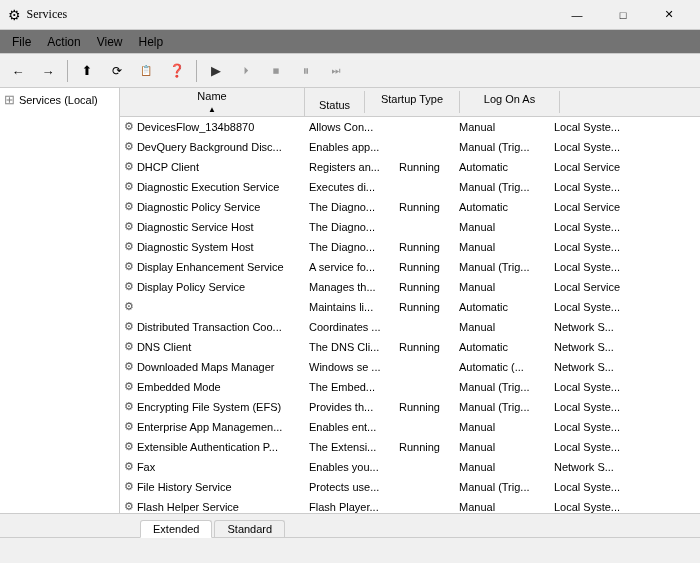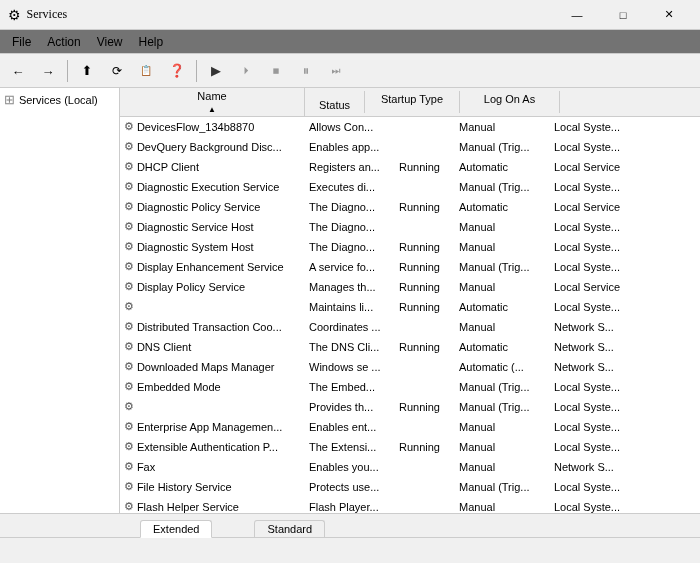--- a/index.html
+++ b/index.html
@@ -147,21 +147,20 @@
     .table-body::-webkit-scrollbar-thumb { background: #c0c0c0; border: 1px solid #999; }
 
     
     .tab-bar {
       height: 24px;
       display: flex;
       align-items: flex-end;
       background: #f0f0f0;
       border-top: 1px solid #ccc;
       padding-left: 140px;
-      gap: 40px;
     }
     .tab {
       padding: 2px 12px;
       border: 1px solid #ccc;
       border-bottom: none;
       background: #f0f0f0;
       cursor: pointer;
       font-size: 11px;
       margin-right: 2px;
       border-radius: 3px 3px 0 0;
@@ -382,20 +381,21 @@
       <span>Embedded Mode</span>
     </div>
     <div class="col-cell col-desc">The Embed...</div>
     <div class="col-cell col-status"></div>
     <div class="col-cell col-startup">Manual (Trig...</div>
     <div class="col-cell col-logon">Local Syste...</div>
   </div>
         <div class="table-row">
     <div class="col-cell col-name name-cell">
       <span class="service-icon">⚙</span>
+      <span>Encrypting File System (EFS)</span>
     </div>
     <div class="col-cell col-desc">Provides th...</div>
     <div class="col-cell col-status">Running</div>
     <div class="col-cell col-startup">Manual (Trig...</div>
     <div class="col-cell col-logon">Local Syste...</div>
   </div>
         <div class="table-row">
     <div class="col-cell col-name name-cell">
       <span class="service-icon">⚙</span>
       <span>Enterprise App Managemen...</span>

